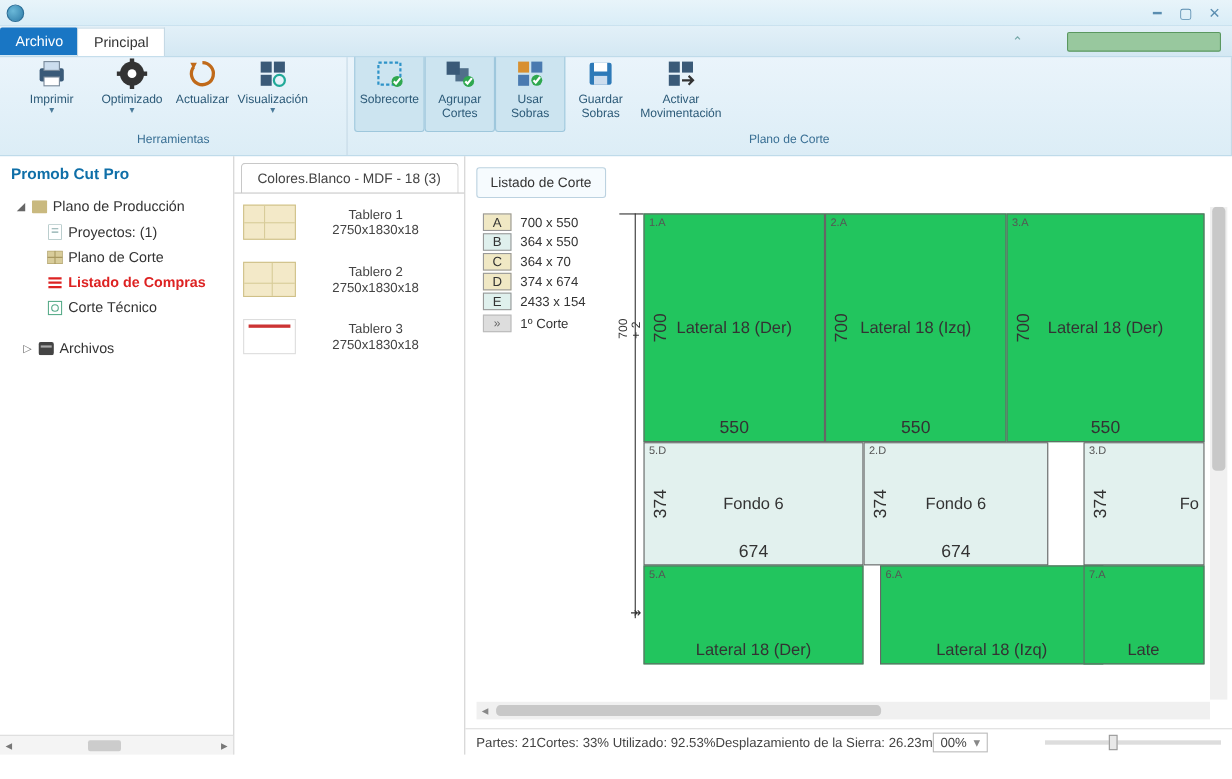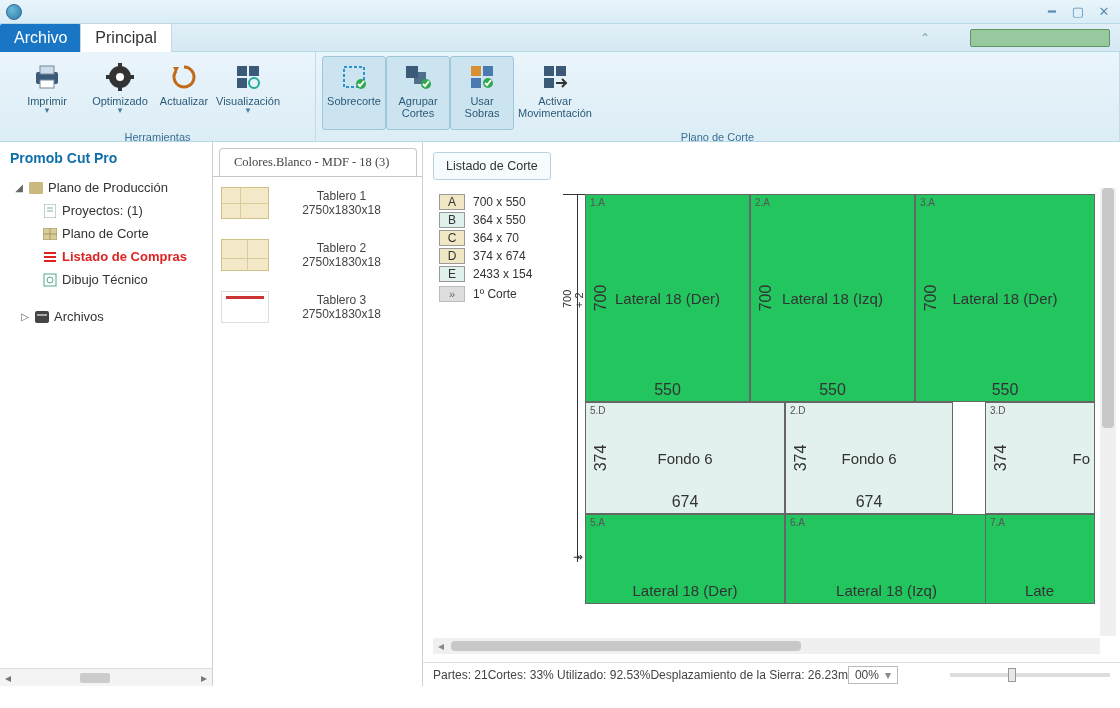--- a/index.html
+++ b/index.html
@@ -3,27 +3,27 @@
 <meta charset="utf-8">
 <style>
 *{box-sizing:border-box;margin:0;padding:0;font-family:"Segoe UI",Tahoma,sans-serif;}
 body{background:#fff;width:1120px;height:708px;overflow:hidden;font-size:12px;color:#333;}
 .titlebar{height:24px;background:linear-gradient(#e8f4fa,#d9edf7);border-bottom:1px solid #b8d8e8;display:flex;align-items:center;padding:0 6px;justify-content:space-between;}
 .titlebar .left{display:flex;align-items:center;gap:4px;}
 .logo-circle{width:16px;height:16px;border-radius:50%;background:radial-gradient(circle at 35% 35%,#6ab8d8,#2e7ba8);border:1px solid #2a6d96;}
 .win-controls{display:flex;gap:6px;align-items:center;}
 .win-btn{width:20px;height:14px;display:flex;align-items:center;justify-content:center;color:#5a8db0;font-size:13px;cursor:pointer;}
 .menu-row{height:28px;background:linear-gradient(#e2f0f8,#d4e8f3);display:flex;align-items:center;border-bottom:1px solid #b8d8e8;position:relative;}
-.menu-tab{padding:5px 14px;font-size:16px;}
+.menu-tab{padding:5px 14px;font-size:13px;}
 .menu-tab.active{background:#1976c4;color:#fff;border-radius:2px 2px 0 0;}
 .menu-tab.inactive{background:#fff;border:1px solid #c5d9e5;border-bottom:none;margin-left:-1px;}
 .menu-collapse{position:absolute;right:190px;color:#7aa;}
 .menu-green-box{position:absolute;right:10px;width:140px;height:18px;background:#98c89e;border:1px solid #5a9860;border-radius:2px;}
 .ribbon{height:90px;background:linear-gradient(#eaf4fb,#dcedf6);border-bottom:1px solid #b8d8e8;display:flex;}
-.ribbon-group{border-right:1px solid #c5dae6;display:flex;flex-direction:column;padding:4px 6px 16px;}
+.ribbon-group{border-right:1px solid #c5dae6;display:flex;flex-direction:column;padding:4px 6px 16px;justify-content:center;}
 .ribbon-items{display:flex;flex:1;align-items:flex-start;}
 .ribbon-btn{display:flex;flex-direction:column;align-items:center;justify-content:flex-start;width:64px;padding:4px 2px;font-size:11px;text-align:center;cursor:pointer;border:1px solid transparent;border-radius:3px;height:74px;}
 .ribbon-btn.wide{width:82px;}
 .ribbon-btn.toggled{background:#cce4f0;border-color:#9ec7dc;}
 .ribbon-icon{width:32px;height:32px;margin-bottom:2px;display:flex;align-items:center;justify-content:center;}
 .ribbon-label{line-height:1.1;color:#2c5a78;}
 .ribbon-group-title{font-size:11px;color:#3a7095;text-align:center;padding:1px 0 2px;}
 .ribbon-dd{font-size:9px;color:#4a7a9a;margin-top:-2px;}
 .body-row{display:flex;height:544px;}
 .sidebar{width:213px;border-right:1px solid #d0d0d0;display:flex;flex-direction:column;}
@@ -33,21 +33,21 @@
 .tree-item.sub{padding-left:42px;}
 .tree-item.archivos{padding-left:20px;margin-top:14px;}
 .tw{width:10px;text-align:center;color:#666;font-size:10px;}
 .tree-icon{width:16px;height:14px;display:flex;align-items:center;justify-content:center;}
 .tree-item .lbl{white-space:nowrap;}
 .tree-item.red .lbl{color:#d22;font-weight:600;}
 .sb-scroll{height:18px;border-top:1px solid #ddd;display:flex;align-items:center;position:relative;background:#f4f4f4;}
 .sb-arrow{width:16px;height:100%;display:flex;align-items:center;justify-content:center;color:#777;}
 .sb-thumb{position:absolute;left:80px;width:30px;height:10px;background:#ccc;border-radius:2px;}
 .mid-col{width:210px;border-right:1px solid #d0d0d0;display:flex;flex-direction:column;}
-.doc-tab{margin:6px 0 0 6px;padding:6px 14px;border:1px solid #c8c8c8;border-bottom:1px solid #fff;border-radius:4px 4px 0 0;background:#fff;width:198px;font-size:12.5px;color:#444;font-family:Liberation Serif, serif;}
+.doc-tab{margin:6px 0 0 6px;padding:6px 14px;border:1px solid #c8c8c8;border-bottom:1px solid #fff;border-radius:4px 4px 0 0;background:#fff;width:198px;font-size:12.5px;color:#444;}
 .board-list{flex:1;border-top:1px solid #c8c8c8;margin-top:-1px;}
 .board-item{display:flex;align-items:center;padding:10px 8px;cursor:pointer;}
 .board-thumb{width:48px;height:32px;background:#f3e9c8;border:1px solid #cfc088;position:relative;}
 .board-thumb.empty{background:#fff;border:1px solid #ddd;}
 .board-thumb .line{position:absolute;background:#d8cc9a;}
 .board-info{font-size:12px;color:#444;text-align:center;flex:1;}
 .main{flex:1;display:flex;flex-direction:column;}
 .main-tabs{padding:10px 10px 0 10px;display:flex;gap:8px;}
 .btn-tab{padding:6px 12px;border:1px solid #bcd2e0;background:#f6fbfe;border-radius:3px;font-size:12.5px;color:#333;cursor:pointer;}
 .btn-tab.active{background:#d9ecf6;border-color:#7ab3d1;}
@@ -187,20 +187,30 @@
             <svg width="26" height="26" viewBox="0 0 26 26">
               <rect x="2" y="2" width="10" height="10" fill="#d89030"></rect>
               <rect x="14" y="2" width="10" height="10" fill="#4a7ab0"></rect>
               <rect x="2" y="14" width="10" height="10" fill="#4a7ab0"></rect>
               <circle cx="19" cy="19" r="5" fill="#2fa84f"></circle>
               <path d="M16 19 L18 21 L22 16" stroke="#fff" stroke-width="2" fill="none"></path>
             </svg>
           </div>
         <div class="ribbon-label">Usar Sobras</div>
       </div>
+      <div class="ribbon-btn">
+        <div class="ribbon-icon">
+            <svg width="26" height="26" viewBox="0 0 26 26">
+              <rect x="3" y="3" width="20" height="20" rx="2" fill="#2e7ab8"></rect>
+              <rect x="7" y="3" width="12" height="8" fill="#fff"></rect>
+              <rect x="7" y="15" width="12" height="8" fill="#cde"></rect>
+            </svg>
+          </div>
+        <div class="ribbon-label">Guardar Sobras</div>
+      </div>
       <div class="ribbon-btn wide">
         <div class="ribbon-icon">
             <svg width="26" height="26" viewBox="0 0 26 26">
               <rect x="2" y="2" width="10" height="10" fill="#3a5a78"></rect>
               <rect x="14" y="2" width="10" height="10" fill="#3a5a78"></rect>
               <rect x="2" y="14" width="10" height="10" fill="#3a5a78"></rect>
               <path d="M14 19 L24 19 M20 15 L24 19 L20 23" stroke="#333" stroke-width="2" fill="none"></path>
             </svg>
           </div>
         <div class="ribbon-label">Activar Movimentación</div>
@@ -254,21 +264,21 @@
           </span>
         <span class="lbl">Listado de Compras</span>
       </div>
       <div class="tree-item sub">
         <span class="tree-icon">
             <svg width="14" height="14">
               <rect x="1" y="1" width="12" height="12" fill="none" stroke="#5a8"></rect>
               <circle cx="7" cy="7" r="3" fill="none" stroke="#5a8"></circle>
             </svg>
           </span>
-        <span class="lbl">Dibujo Técnico</span>
+        <span class="lbl">Corte Técnico</span>
       </div>
       <div class="tree-item archivos">
         <span class="tw">▷</span>
         <span class="tree-icon">
             <svg width="14" height="12">
               <rect width="14" height="12" rx="2" fill="#444"></rect>
               <rect x="2" y="3" width="10" height="2" fill="#aaa"></rect>
             </svg>
           </span>
         <span class="lbl">Archivos</span>
@@ -393,21 +403,21 @@
         <div class="piece grn" style="left:400px;top:208px;width:110px;height:112px">
           <div class="pc-id">3.D</div>
           <div class="pc-dim-l">374</div>
           <div class="pc-center" style="text-align:right;padding-right:4px"><span class="pc-name">Fo</span></div>
         </div>
 
         <div class="piece yel" style="left:0;top:320px;width:200px;height:90px">
           <div class="pc-id">5.A</div>
           <div class="pc-center" style="top:auto;bottom:4px;transform:none"><span class="pc-name">Lateral 18 (Der)</span></div>
         </div>
-        <div class="piece yel" style="left:200px;top:320px;width:203px;height:90px">
+        <div class="piece yel" style="left:215px;top:320px;width:203px;height:90px">
           <div class="pc-id">6.A</div>
           <div class="pc-center" style="top:auto;bottom:4px;transform:none"><span class="pc-name">Lateral 18 (Izq)</span></div>
         </div>
         <div class="piece yel" style="left:400px;top:320px;width:110px;height:90px">
           <div class="pc-id">7.A</div>
           <div class="pc-center" style="top:auto;bottom:4px;transform:none;padding-right:1px"><span class="pc-name">Late</span></div>
         </div>
       </div>
 
       <div class="vscroll">

